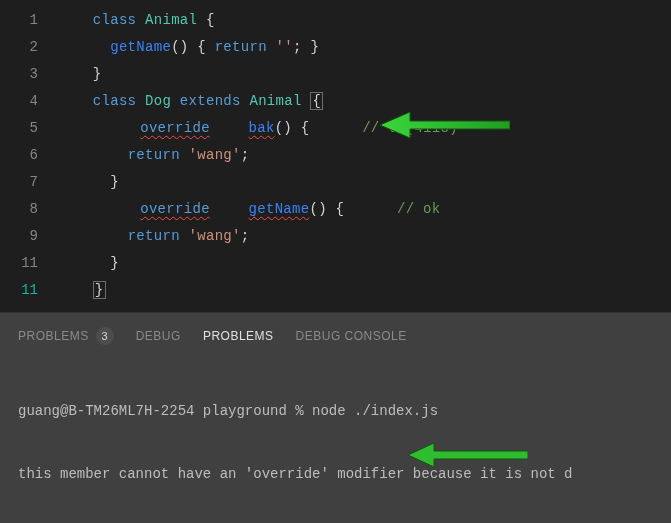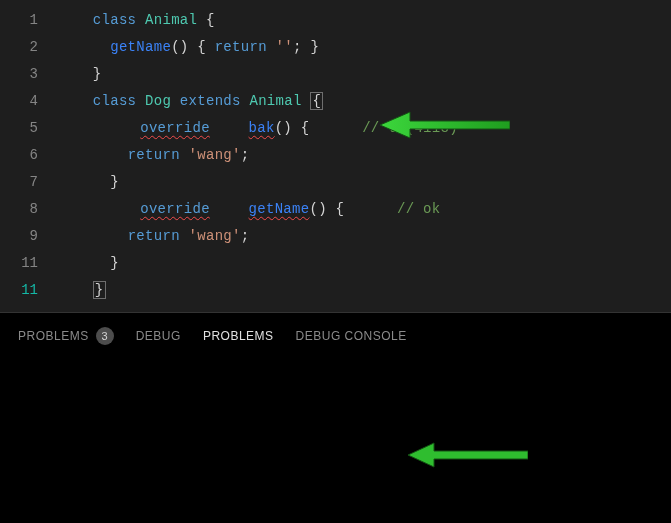--- a/index.html
+++ b/index.html
@@ -60,21 +60,21 @@
 
   .arrow {
     position: absolute;
     pointer-events: none;
   }
   .arrow svg { display: block; }
 
   .panel {
     border-top: 1px solid #333;
     height: 211px;
-    background: #000000;
+    background: #404040;
     position: relative;
   }
   .tabs {
     display: flex;
     align-items: center;
     gap: 22px;
     padding: 14px 18px 10px 18px;
     font-family: -apple-system, "Segoe UI", Arial, sans-serif;
     font-size: 12px;
     letter-spacing: 0.5px;
@@ -179,20 +179,22 @@
     </div>
     <div class="tab active">
       <span>PROBLEMS</span>
     </div>
     <div class="tab">
       <span>DEBUG CONSOLE</span>
     </div>
   </div>
 
   <div class="term">
+    <div class="term-line term-text">guang@B-TM26ML7H-2254 playground % node ./index.js</div>
+    <div class="term-line term-text">this member cannot have an 'override' modifier because it is not d</div>
     
   </div>
 
   <div class="arrow" style="left:408px; top:127px;">
     <svg width="120" height="30" viewBox="0 0 120 30">
       <path d="M120 11 L26 11 L26 3 L0 15 L26 27 L26 19 L120 19 Z" fill="#2fbd2f" stroke="#145214" stroke-width="1"></path>
     </svg>
   </div>
 </div>
 

